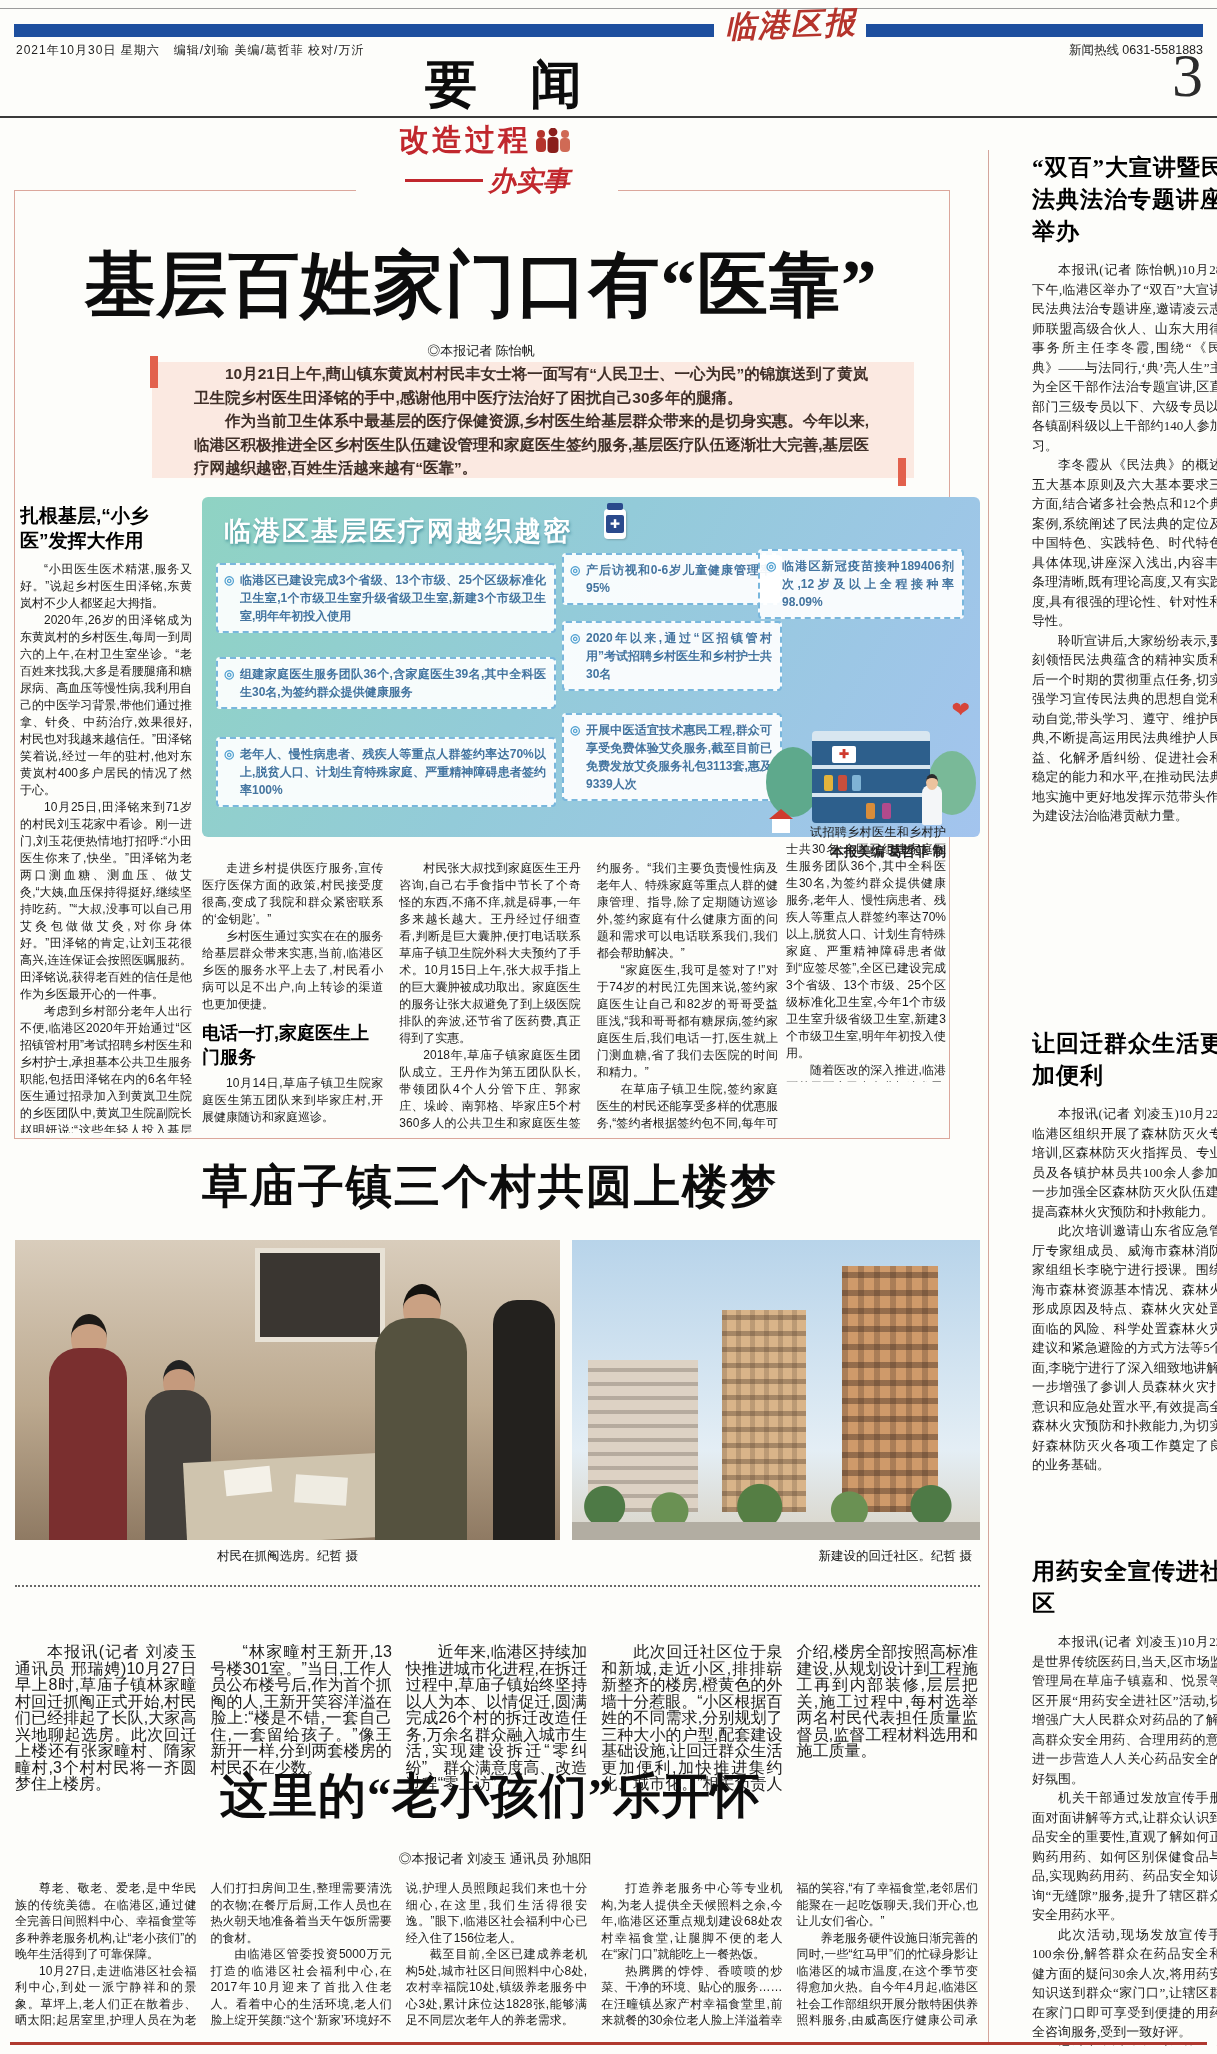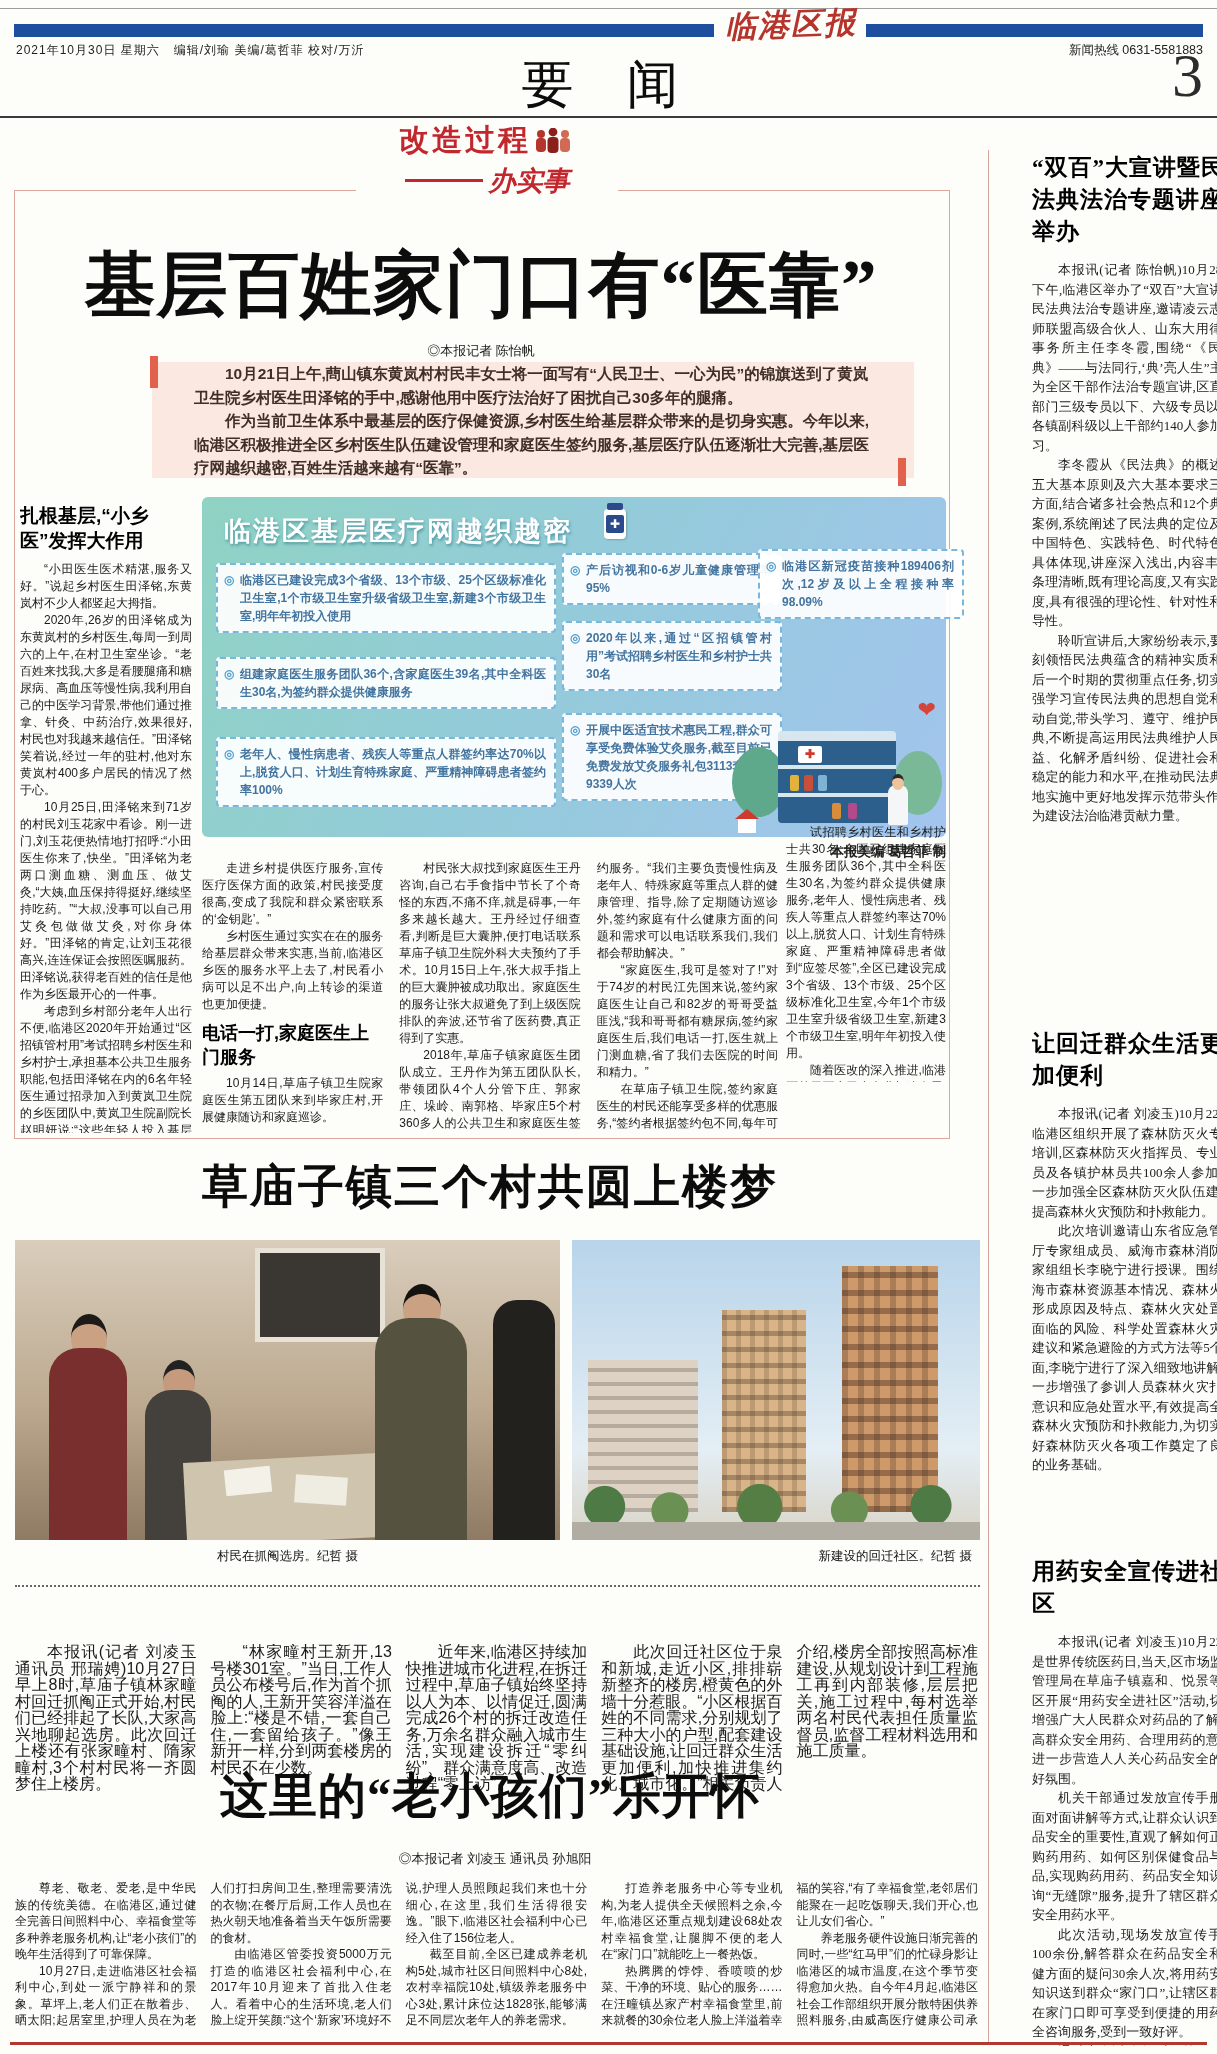--- a/index.html
+++ b/index.html
@@ -11,22 +11,22 @@
   .top-hairline{left:0;top:8px;width:1217px;height:1px;background:#9c9c9c;}
   .blue-bar{top:24px;height:13px;background:#1d4f9e;}
   .bar-left{left:14px;width:700px;}
   .bar-right{left:866px;width:337px;}
   .masthead{left:700px;top:2px;width:182px;height:46px;text-align:center;
             font-family:"Liberation Serif",serif;font-style:italic;font-weight:bold;
             font-size:31px;color:#b5342c;transform:rotate(-2deg);letter-spacing:2px;line-height:46px;}
   .date-line{left:16px;top:42px;font-size:12px;color:#222;letter-spacing:1px;}
   .date-line .staff{margin-left:14px;}
   .hotline{top:42px;right:14px;font-size:12.5px;color:#222;}
-  .section-title{left:425px;top:50px;width:370px;text-align:center;
-                 font-family:"Liberation Serif",serif;font-weight:normal;font-size:52px;
+  .section-title{left:425px;top:50px;width:370px;text-align:left;
+                 font-family:"Liberation Serif",serif;font-weight:bold;font-size:52px;
                  letter-spacing:20px;color:#0c0c0c;}
   .page-number{right:14px;top:44px;font-family:"Liberation Serif",serif;font-size:62px;color:#2c2c2c;line-height:1;}
   .header-rule{left:0;top:116px;width:1217px;height:2px;background:#3a3a3a;}
 
   
   .lead-frame{left:14px;top:190px;width:934px;height:947px;border:1px solid #dba79c;background:transparent;}
   .badge{left:356px;top:120px;width:250px;text-align:center;background:#fdfdfa;padding:0 6px;z-index:3;}
   .badge-row1{font-size:30px;font-weight:bold;color:#c1272d;letter-spacing:3px;white-space:nowrap;}
   .badge-row1 svg{vertical-align:-4px;margin-left:2px;}
   .badge-row2{margin-top:2px;font-family:"Liberation Serif",serif;font-style:italic;font-weight:bold;
@@ -45,21 +45,21 @@
   .body-text p{margin:0;text-indent:2em;text-align:justify;}
   .col-A{left:20px;top:503px;width:172px;height:630px;font-size:12px;line-height:17px;overflow:hidden;}
   .col-head{font-size:19px;line-height:25px;font-weight:bold;color:#000;margin:0 0 8px 0;text-align:left;}
   .mid-cols{left:202px;top:860px;width:576px;height:272px;column-count:3;column-gap:16px;column-fill:auto;
             font-size:12px;line-height:17px;overflow:hidden;}
   .mid-cols .col-head{font-size:18px;line-height:24px;margin:8px 0 6px 0;}
   .col-E{left:786px;top:824px;width:160px;height:258px;font-size:12px;line-height:17px;overflow:hidden;}
 
   
   .infographic{left:202px;top:497px;width:744px;height:340px;border-radius:6px;
-               background:linear-gradient(120deg,#8fd3c3 0%,#93cbd9 45%,#a3c4ee 100%);}
+               background:linear-gradient(120deg,#8fd3c3 0%,#93cbd9 45%,#a3c4ee 100%);padding-left:34px;}
   .ig-title{position:absolute;left:22px;top:16px;font-size:27px;font-weight:bold;color:#ffffff;
             letter-spacing:2px;text-shadow:1px 2px 3px rgba(30,110,130,.55);}
   .ig-bottle{position:absolute;left:402px;top:12px;width:22px;height:30px;background:#fff;border-radius:4px;
              box-shadow:1px 1px 2px rgba(0,0,0,.2);}
   .ig-bottle .cap{position:absolute;left:3px;top:-6px;width:16px;height:7px;background:#2a4a8c;border-radius:2px;}
   .ig-bottle .cross{position:absolute;left:2px;top:6px;width:18px;height:18px;background:#2a4a8c;border-radius:2px;
                     color:#fff;font-size:12px;line-height:18px;text-align:center;}
   .ig-box{position:absolute;background:rgba(255,255,255,.93);border:2px dashed #79b7dd;border-radius:4px;
           padding:6px 8px 6px 22px;font-size:12px;line-height:1.5;color:#43749f;font-weight:600;text-align:justify;}
   .ig-box::before{content:"◎";position:absolute;left:6px;top:6px;color:#4f9fd0;font-size:12px;}

